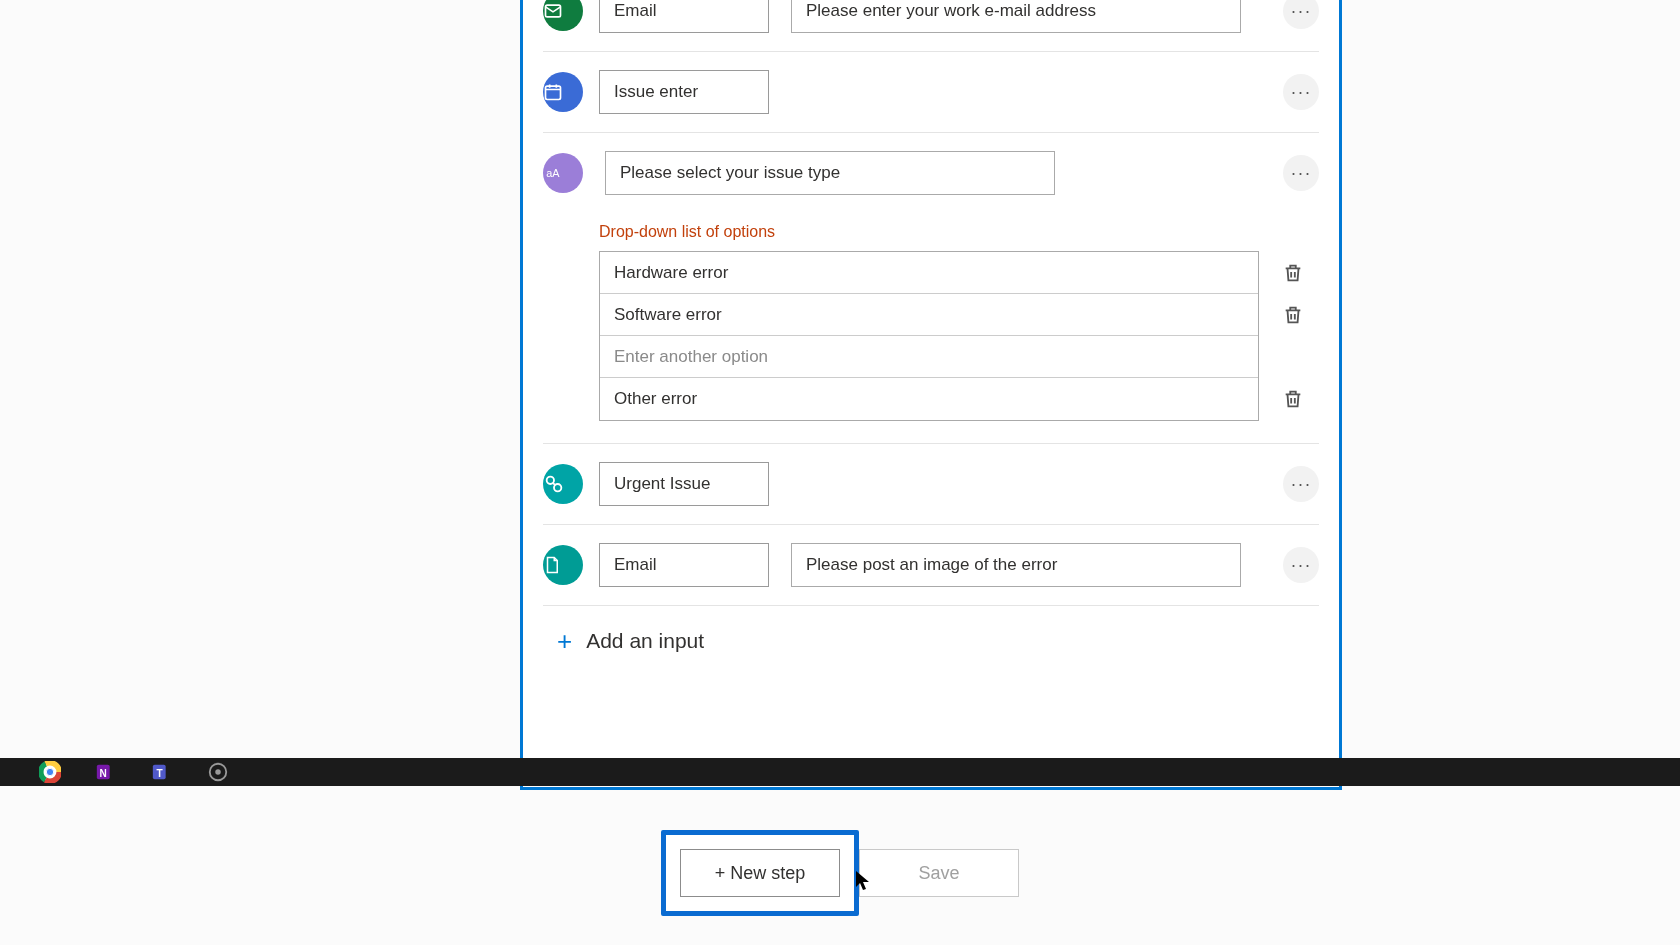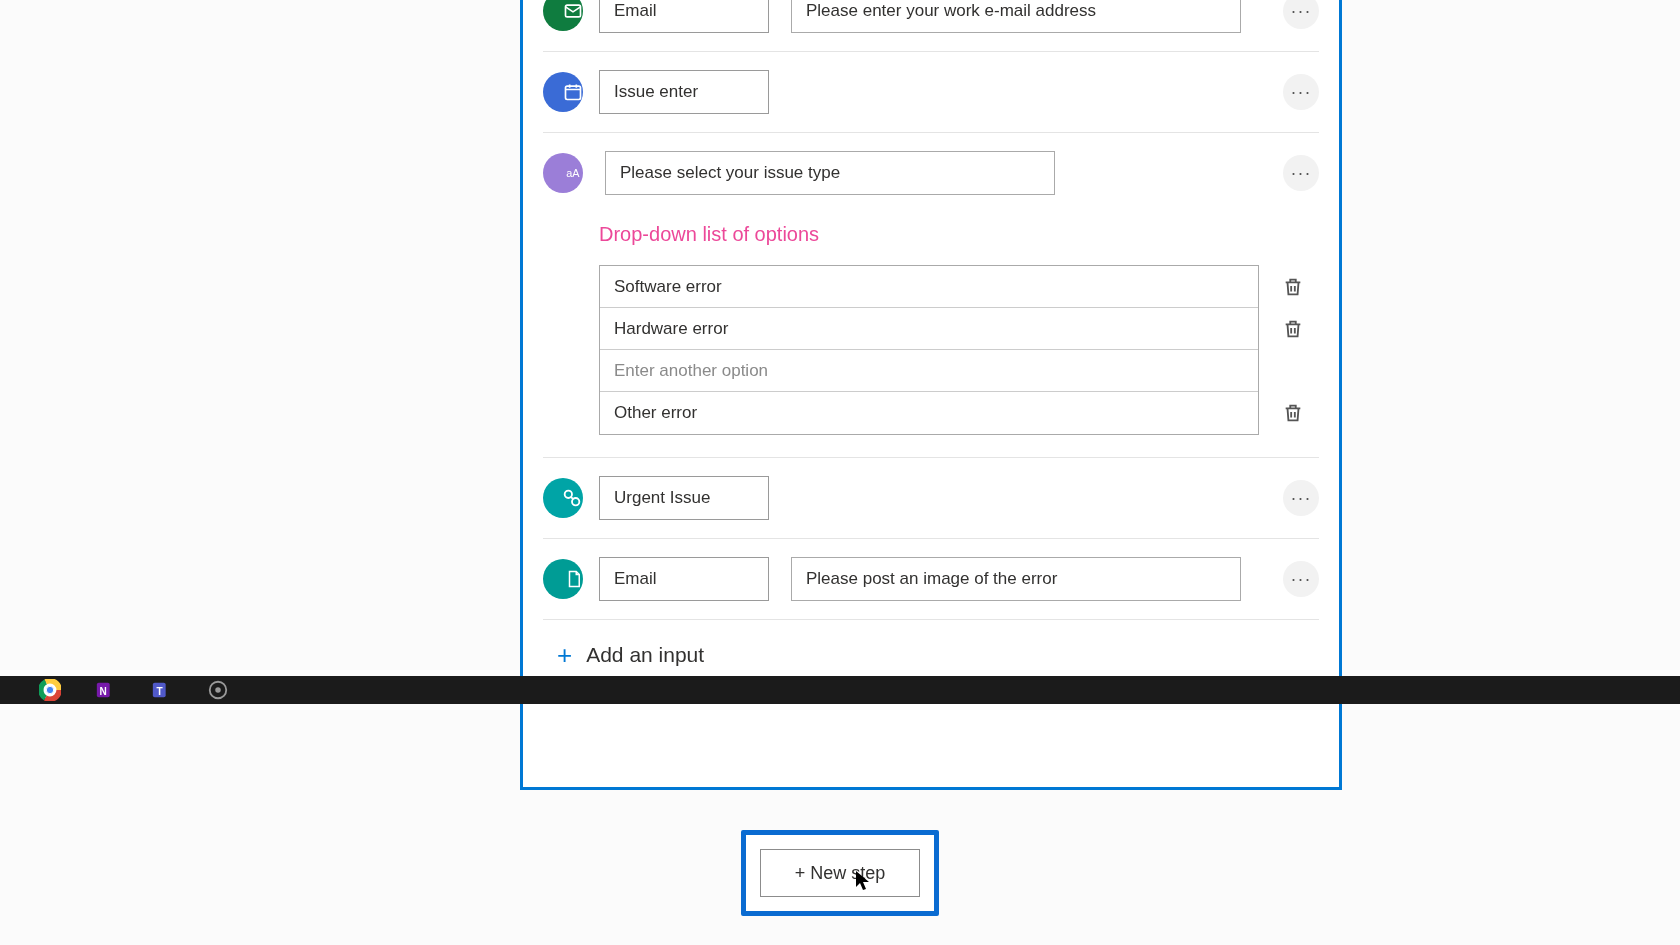--- a/index.html
+++ b/index.html
@@ -1,17 +1,17 @@
 <!DOCTYPE html>
 <html><head>
 <meta charset="utf-8">
 <style>
   * { box-sizing: border-box; margin: 0; padding: 0; }
   html, body { width: 1680px; height: 945px; font-family: "Segoe UI", Arial, sans-serif; background: #fbfbfb; overflow: hidden; }
-  .canvas { position: relative; width: 1680px; height: 704px; }
+  .canvas { position: relative; width: 1680px; height: 786px; }
   .card {
     position: absolute;
     left: 520px;
     top: -30px;
     width: 822px;
     height: 820px;
     background: #fff;
     border: 1px solid #d9d9d9;
     border-left: 3px solid #0078d4;
     border-right: 3px solid #0078d4;
@@ -22,21 +22,21 @@
     display: flex;
     align-items: center;
     gap: 16px;
     padding: 18px 0;
     border-bottom: 1px solid #e4e4e4;
     position: relative;
   }
   .row:last-of-type { border-bottom: none; }
   .icon-circle {
     width: 40px; height: 40px; border-radius: 50%;
-    display: flex; align-items: center; justify-content: flex-end;
+    display: flex; align-items: center; justify-content: flex-start;
     flex-shrink: 0;
     color: #fff;
   }
   .ic-green  { background: #0f7c3f; }
   .ic-blue   { background: #3a6bd6; }
   .ic-purple { background: #9b7ed8; }
   .ic-teal   { background: #00a4a6; }
   .ic-tealb  { background: #009c95; }
   .name-box {
     width: 170px; height: 44px;
@@ -64,21 +64,21 @@
     color: #555;
     font-size: 18px;
     letter-spacing: 1px;
   }
   .dd-section {
     padding-left: 56px;
     padding-top: 12px;
     padding-bottom: 4px;
   }
   .dd-label {
-    font-size: 20px; color: #ec4899; margin-bottom: 19px;
+    font-size: 16px; color: #c2410c; margin-bottom: 10px;
   }
   .dd-list {
     width: 660px;
     border: 1px solid #aaa;
   }
   .dd-item {
     height: 42px;
     display: flex; align-items: center;
     padding: 0 14px;
     font-size: 17px; color: #323130;
@@ -187,29 +187,29 @@
       </div>
       <div class="desc-box">Please select your issue type</div>
       <div class="more-btn">
         <span>···</span>
       </div>
 
       <div class="dd-section" style="flex-basis:100%;">
         <div class="dd-label">Drop-down list of options</div>
         <div class="dd-list">
           <div class="dd-item">
-            <span>Software error</span>
+            <span>Hardware error</span>
             <span class="trash">
               <svg width="22" height="22" viewBox="0 0 24 24" fill="none" stroke="#555" stroke-width="2">
                   <path d="M4 7h16M9 7V4h6v3M6 7l1 13h10l1-13M10 11v6M14 11v6"></path>
                 </svg>
             </span>
           </div>
           <div class="dd-item">
-            <span>Hardware error</span>
+            <span>Software error</span>
             <span class="trash">
               <svg width="22" height="22" viewBox="0 0 24 24" fill="none" stroke="#555" stroke-width="2">
                   <path d="M4 7h16M9 7V4h6v3M6 7l1 13h10l1-13M10 11v6M14 11v6"></path>
                 </svg>
             </span>
           </div>
           <div class="dd-item placeholder">
             <span>Enter another option</span>
           </div>
           <div class="dd-item">
@@ -256,20 +256,21 @@
       <span class="plus-ic">+</span>
       <span>Add an input</span>
     </div>
 
   </div>
 
   <div class="buttons">
     <div class="highlight-box">
       <button class="btn">+ New step</button>
     </div>
+    <button class="btn save" style="align-self:center;">Save</button>
   </div>
 
   <div class="cursor">
     <svg width="24" height="24" viewBox="0 0 24 24">
         <path fill="#000" d="M5 2l0 16 4-4 3 7 3-1-3-7 6 0z"></path>
       </svg>
   </div>
 
   <div class="taskbar">
     <div class="tb-ic">

